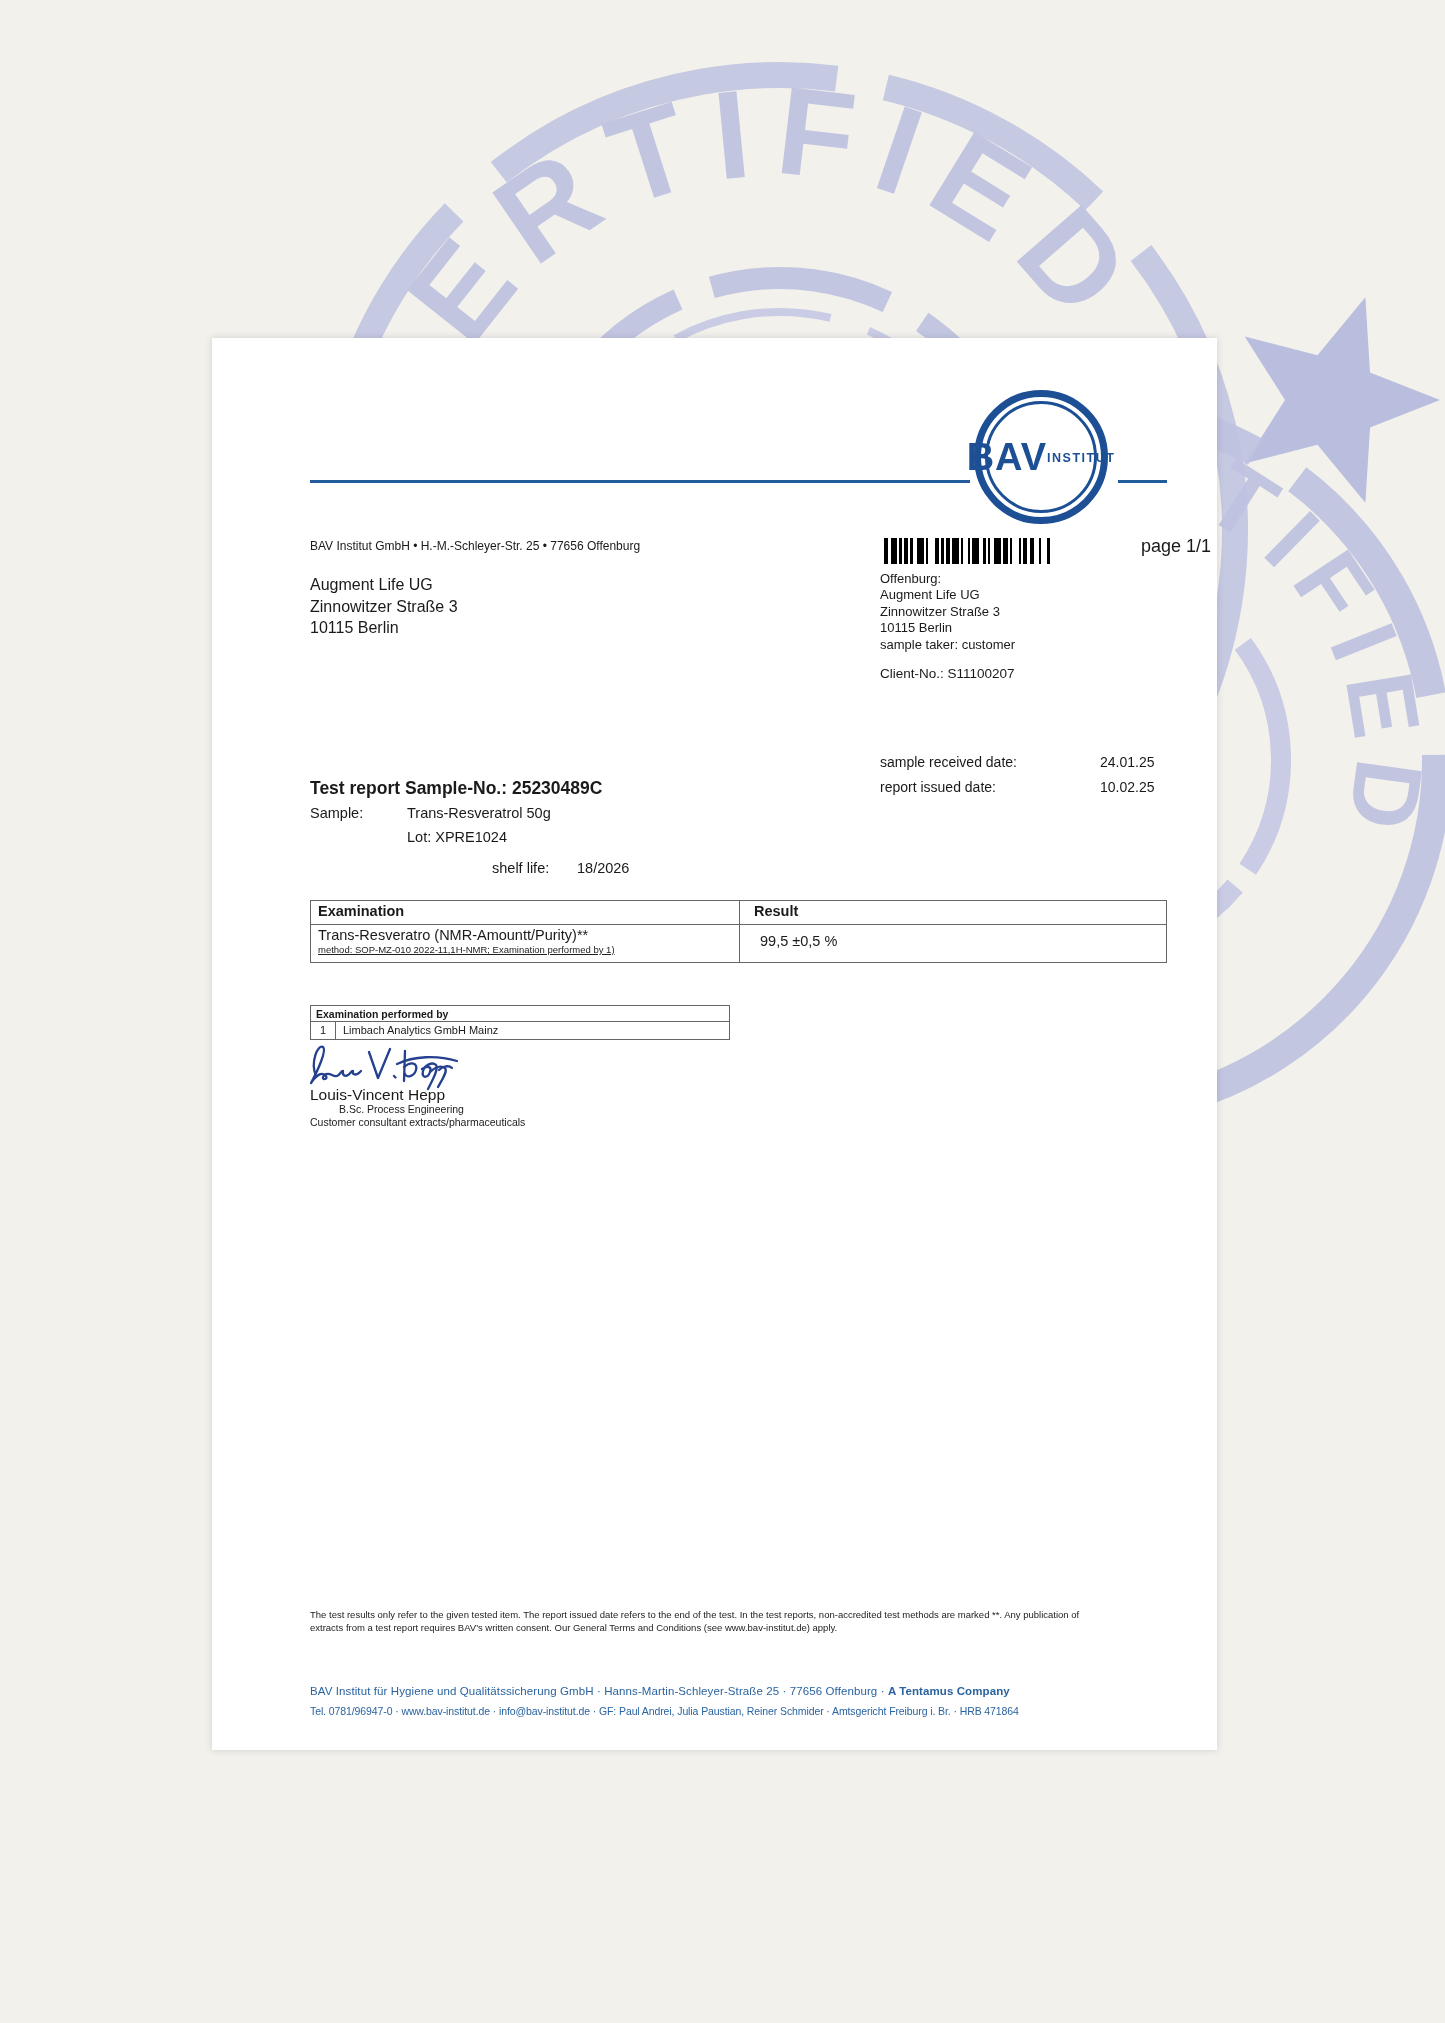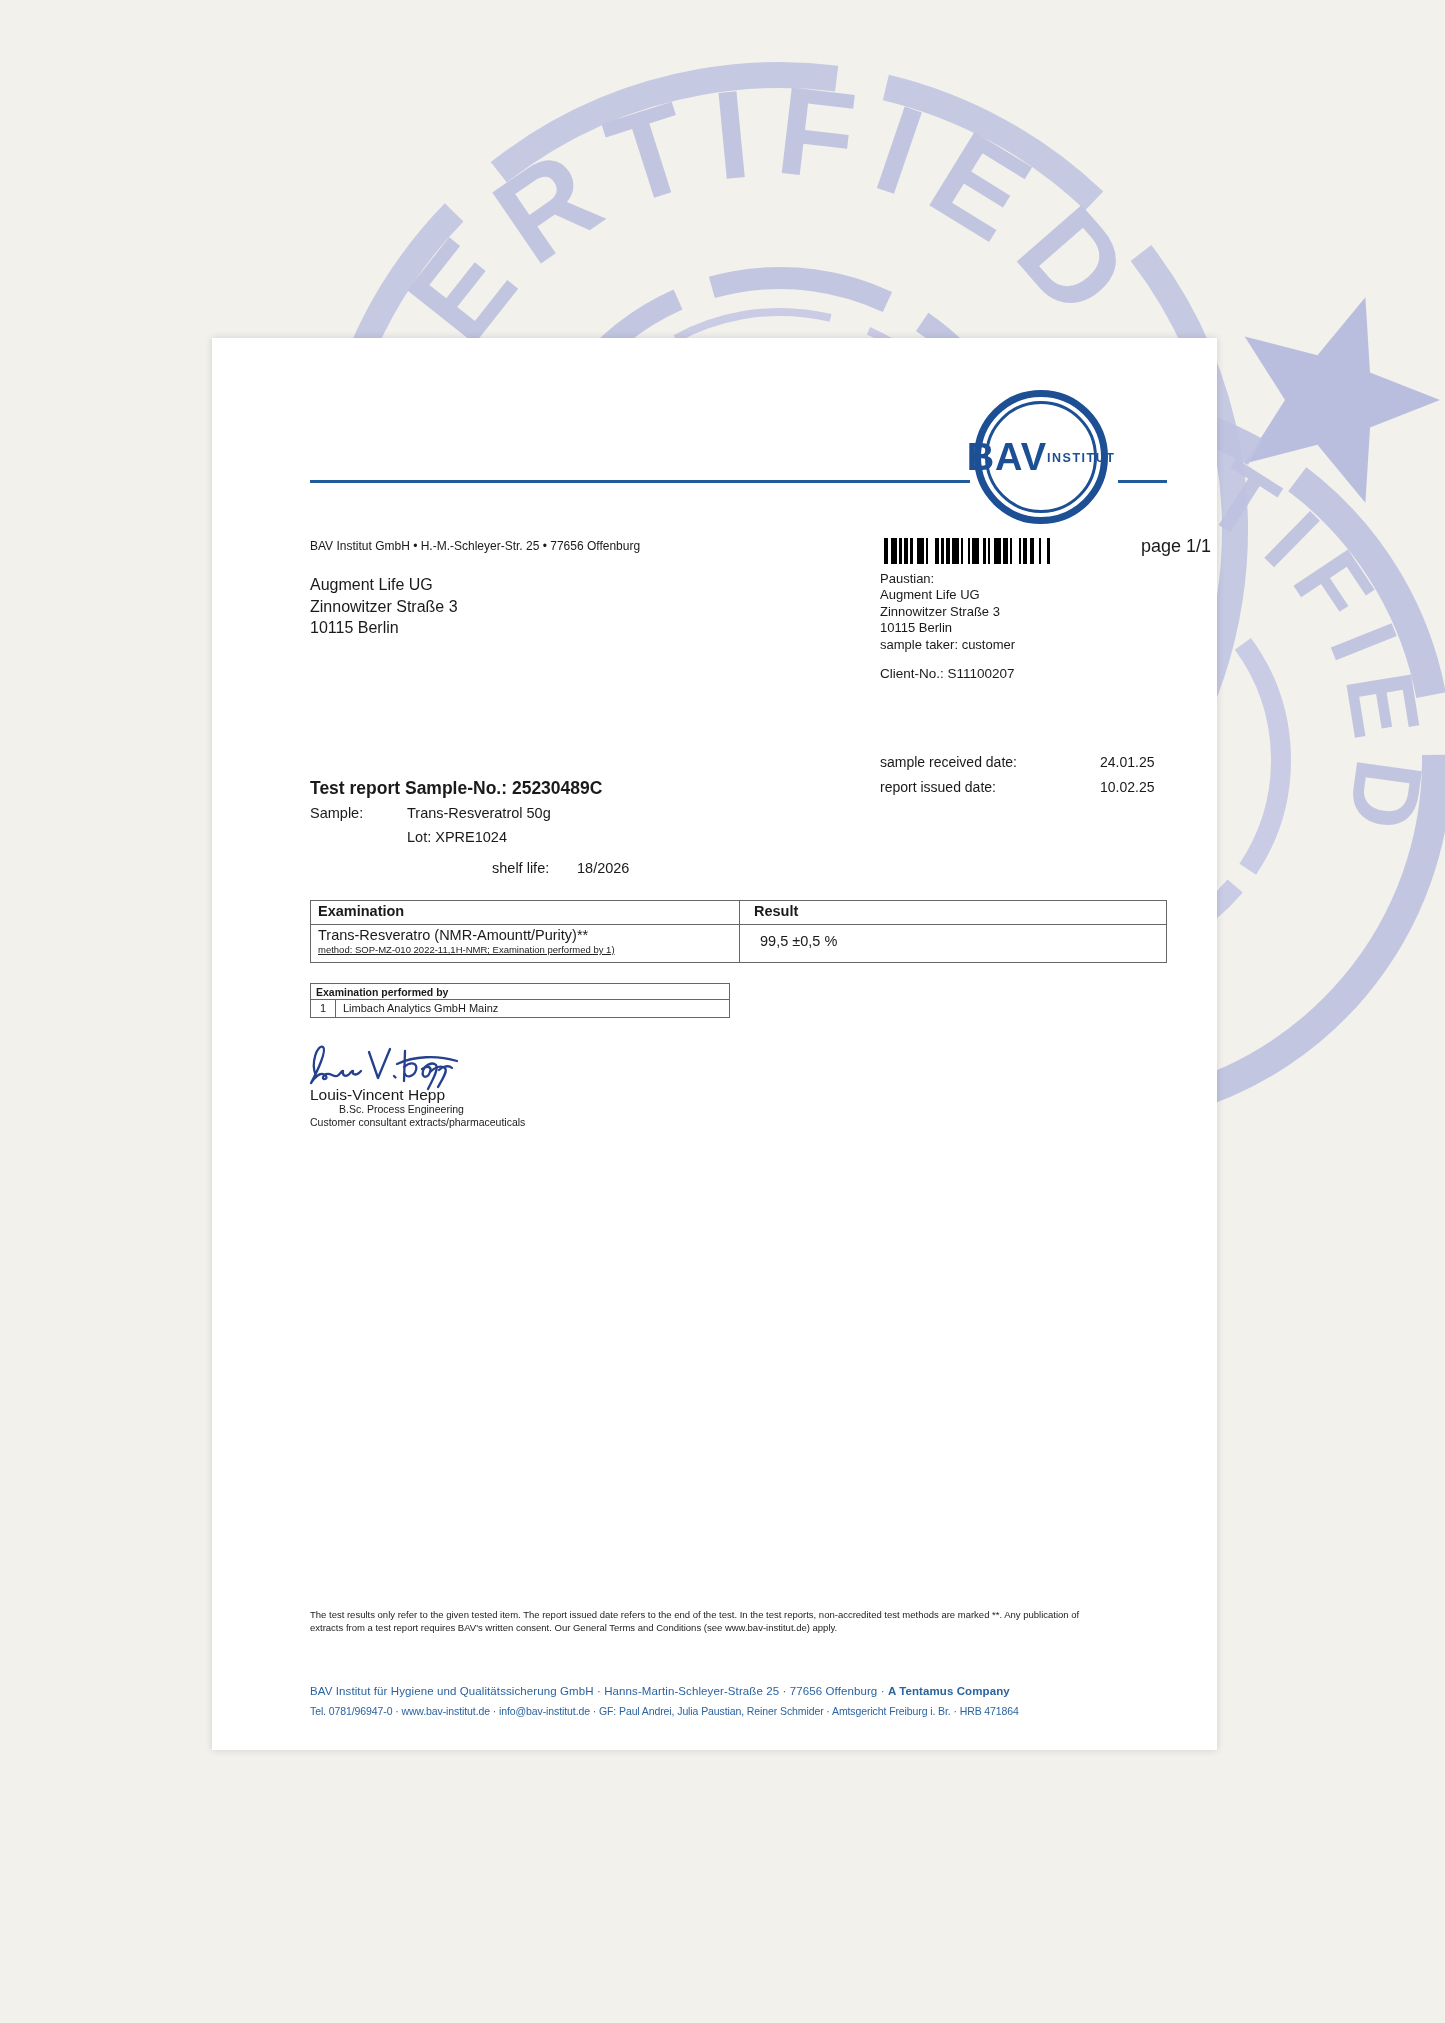--- a/index.html
+++ b/index.html
@@ -57,21 +57,21 @@
   .rtable .hrow{display:flex;height:23px;border-bottom:1px solid #666;}
   .rtable .drow{display:flex;height:37px;}
   .rtable .c1{width:428px;box-sizing:border-box;padding-left:7px;}
   .rtable .c2{flex:1;border-left:1px solid #666;box-sizing:border-box;}
   .rtable .hcell{font-weight:bold;font-size:14.5px;padding-top:2px;}
   .rtable .c2.hcell{padding-left:14px;}
   .rname{font-size:14.5px;line-height:17px;padding-top:2px;}
   .rmethod{font-size:9.5px;line-height:11px;color:#222;text-decoration:underline;}
   .rresult{font-size:14.5px;padding:8px 0 0 20px;}
 
-  .ptable{left:98px;top:645px;width:420px;border:1px solid #666;box-sizing:border-box;font-size:11px;}
+  .ptable{left:98px;top:667px;width:420px;border:1px solid #666;box-sizing:border-box;font-size:11px;}
   .ptable .phead{font-weight:bold;font-size:10.5px;border-bottom:1px solid #666;padding:2px 0 1px 5px;}
   .ptable .prow{display:flex;height:17px;}
   .ptable .pno{width:25px;border-right:1px solid #666;text-align:center;box-sizing:border-box;padding-top:2px;}
   .ptable .plab{padding:2px 0 0 7px;}
 
   .sig-name{left:98px;top:748px;font-size:15.5px;white-space:nowrap;}
   .sig-degree{left:98px;top:765px;font-size:10.5px;white-space:nowrap;padding-left:29px;}
   .sig-role{left:98px;top:778px;font-size:10.5px;white-space:nowrap;}
 
   .disclaimer{left:98px;top:1271px;font-size:9.5px;line-height:12.7px;color:#222;white-space:nowrap;}
@@ -173,21 +173,21 @@
         <div class="s" style="width: 2.21333px;"></div>
         <div class="b" style="width: 4.42667px;"></div>
         <div class="s" style="width: 4.42667px;"></div>
         <div class="b" style="width: 2.21333px;"></div>
         <div class="s" style="width: 6.64px;"></div>
         <div class="b" style="width: 2.21333px;"></div>
       </div>
     <div class="abs pagelabel">page 1/1</div>
 
     <div class="abs sampling">
-      <div>Paustian:</div>
+      <div>Offenburg:</div>
       <div>Augment Life UG</div>
       <div>Zinnowitzer Straße 3</div>
       <div>10115 Berlin</div>
       <div>sample taker: customer</div>
     </div>
 
     <div class="abs client">Client-No.: S11100207</div>
 
     <div class="abs dates-label" style="top:416px;">sample received date:</div>
     <div class="abs dates-value" style="top:416px;">24.01.25</div>

